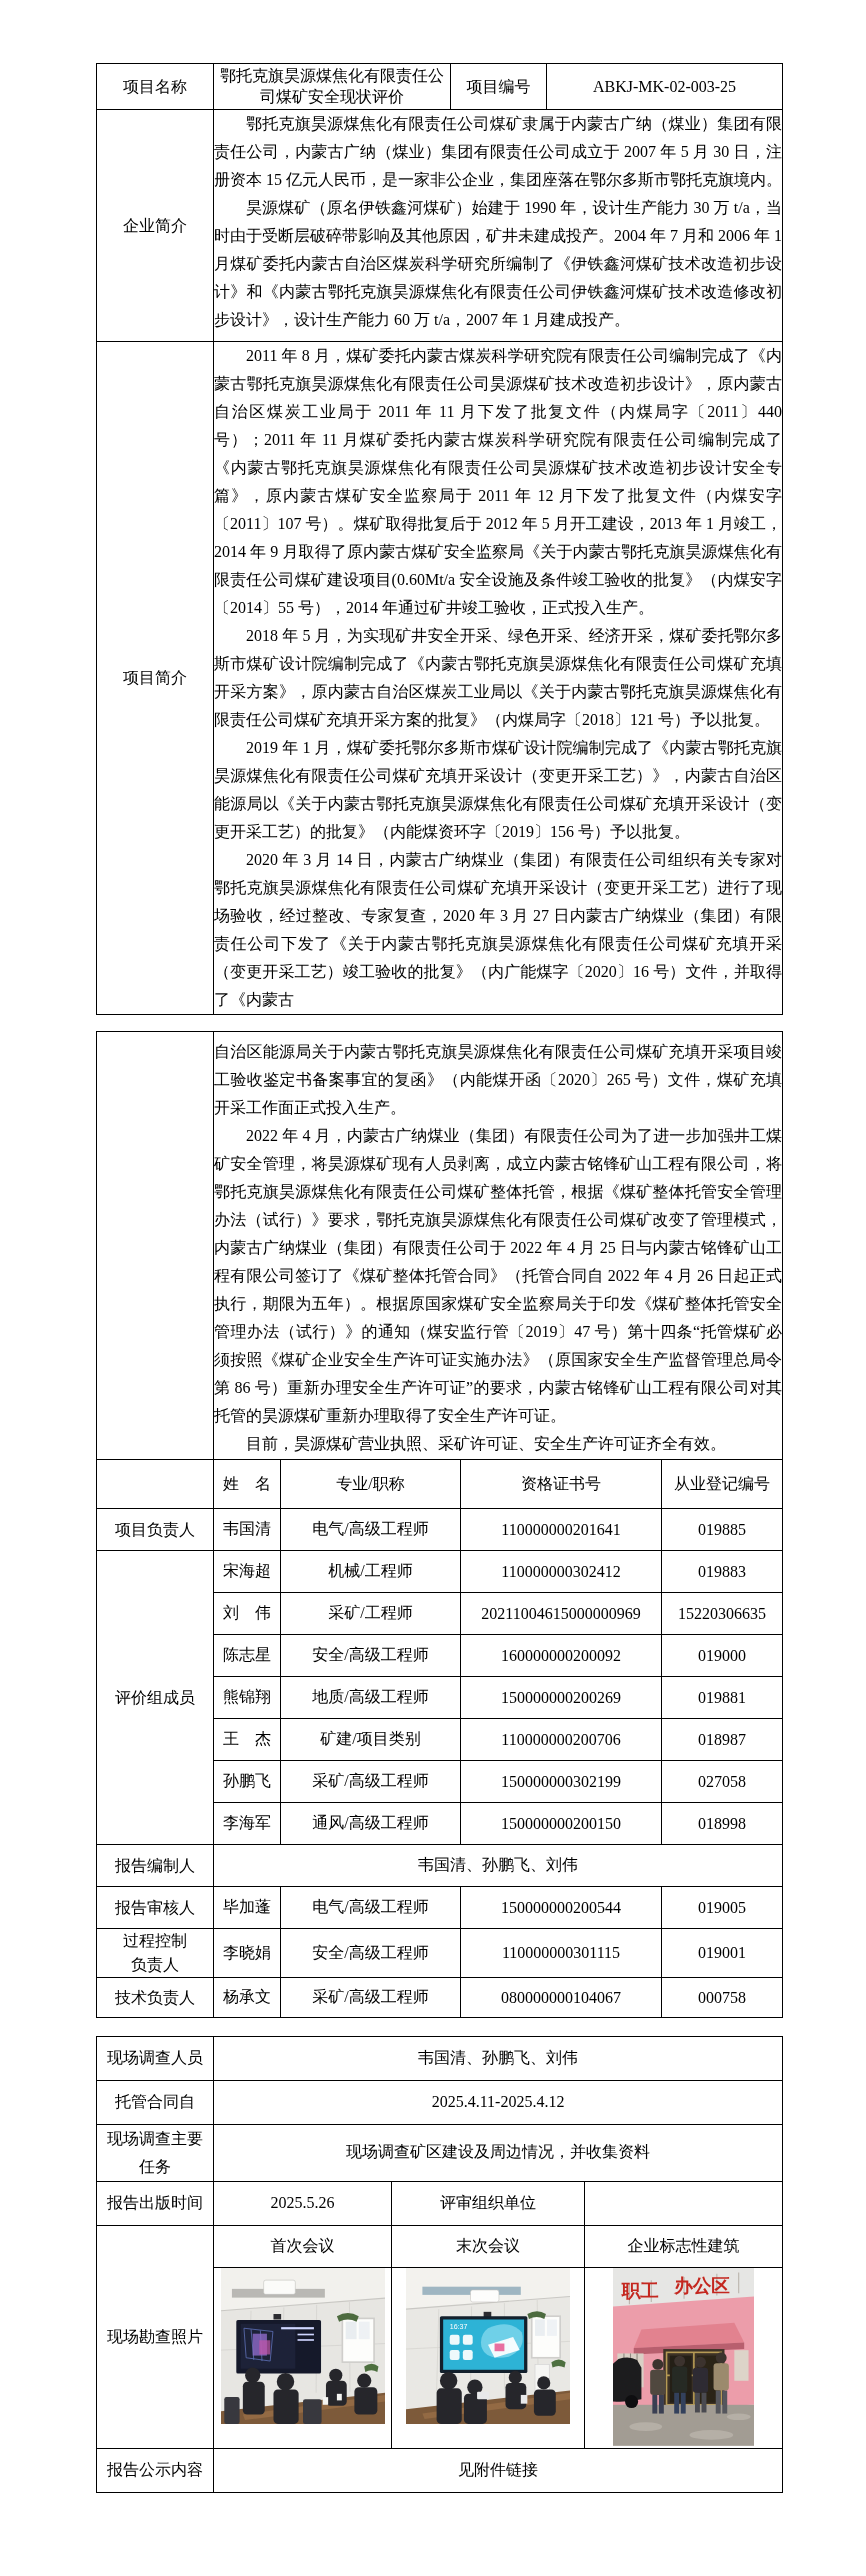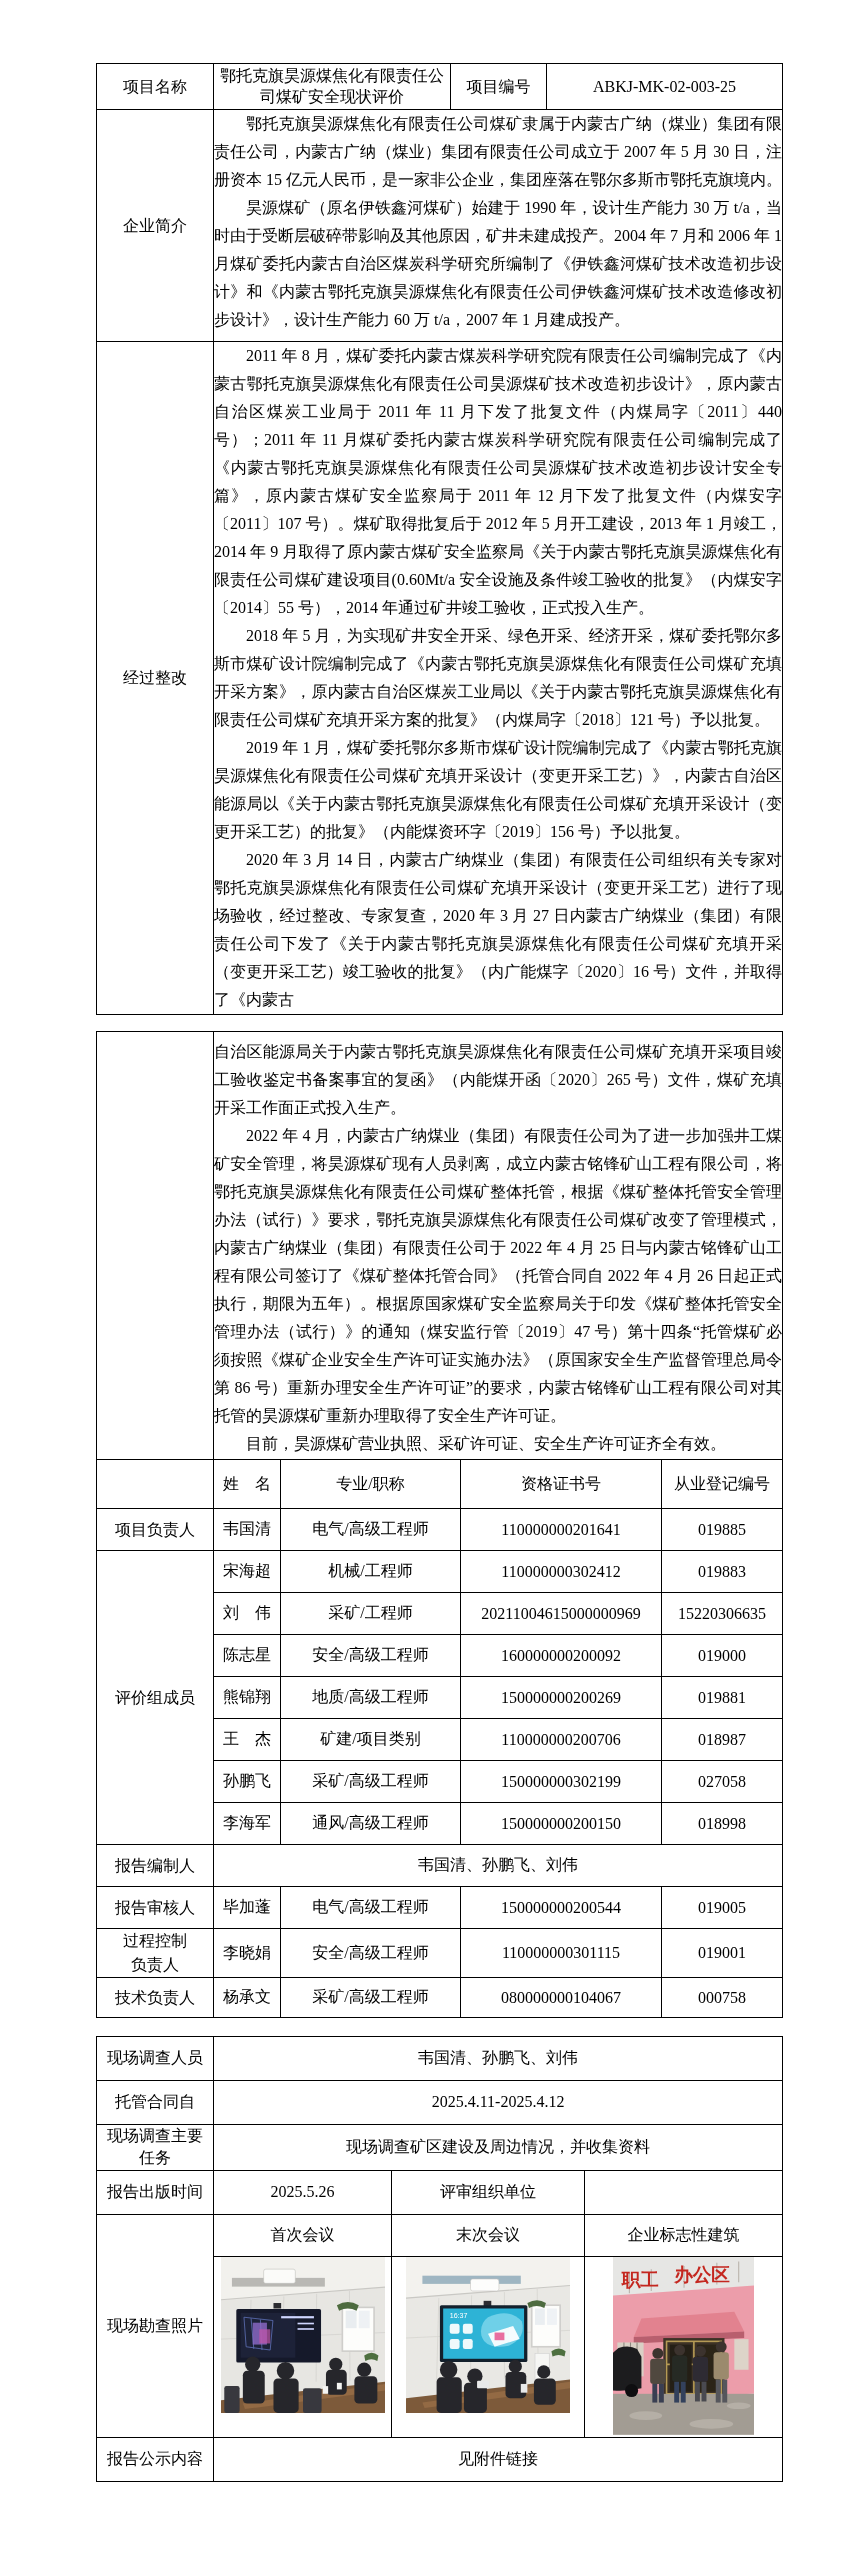--- a/index.html
+++ b/index.html
@@ -54,21 +54,21 @@
       <td class="ctr num">ABKJ-MK-02-003-25</td>
     </tr>
     <tr style="height:232px">
       <td class="lbl">企业简介</td>
       <td class="txt" colspan="3">
         <p>鄂托克旗昊源煤焦化有限责任公司煤矿隶属于内蒙古广纳（煤业）集团有限责任公司，内蒙古广纳（煤业）集团有限责任公司成立于 2007 年 5 月 30 日，注册资本 15 亿元人民币，是一家非公企业，集团座落在鄂尔多斯市鄂托克旗境内。</p>
         <p>昊源煤矿（原名伊铁鑫河煤矿）始建于 1990 年，设计生产能力 30 万 t/a，当时由于受断层破碎带影响及其他原因，矿井未建成投产。2004 年 7 月和 2006 年 1 月煤矿委托内蒙古自治区煤炭科学研究所编制了《伊铁鑫河煤矿技术改造初步设计》和《内蒙古鄂托克旗昊源煤焦化有限责任公司伊铁鑫河煤矿技术改造修改初步设计》，设计生产能力 60 万 t/a，2007 年 1 月建成投产。</p>
       </td>
     </tr>
     <tr style="height:671px">
-      <td class="lbl">经过整改</td>
+      <td class="lbl">项目简介</td>
       <td class="txt" colspan="3">
         <p>2011 年 8 月，煤矿委托内蒙古煤炭科学研究院有限责任公司编制完成了《内蒙古鄂托克旗昊源煤焦化有限责任公司昊源煤矿技术改造初步设计》，原内蒙古自治区煤炭工业局于 2011 年 11 月下发了批复文件（内煤局字〔2011〕440 号）；2011 年 11 月煤矿委托内蒙古煤炭科学研究院有限责任公司编制完成了《内蒙古鄂托克旗昊源煤焦化有限责任公司昊源煤矿技术改造初步设计安全专篇》，原内蒙古煤矿安全监察局于 2011 年 12 月下发了批复文件（内煤安字〔2011〕107 号）。煤矿取得批复后于 2012 年 5 月开工建设，2013 年 1 月竣工，2014 年 9 月取得了原内蒙古煤矿安全监察局《关于内蒙古鄂托克旗昊源煤焦化有限责任公司煤矿建设项目(0.60Mt/a 安全设施及条件竣工验收的批复》（内煤安字〔2014〕55 号），2014 年通过矿井竣工验收，正式投入生产。</p>
         <p>2018 年 5 月，为实现矿井安全开采、绿色开采、经济开采，煤矿委托鄂尔多斯市煤矿设计院编制完成了《内蒙古鄂托克旗昊源煤焦化有限责任公司煤矿充填开采方案》，原内蒙古自治区煤炭工业局以《关于内蒙古鄂托克旗昊源煤焦化有限责任公司煤矿充填开采方案的批复》（内煤局字〔2018〕121 号）予以批复。</p>
         <p>2019 年 1 月，煤矿委托鄂尔多斯市煤矿设计院编制完成了《内蒙古鄂托克旗昊源煤焦化有限责任公司煤矿充填开采设计（变更开采工艺）》，内蒙古自治区能源局以《关于内蒙古鄂托克旗昊源煤焦化有限责任公司煤矿充填开采设计（变更开采工艺）的批复》（内能煤资环字〔2019〕156 号）予以批复。</p>
         <p>2020 年 3 月 14 日，内蒙古广纳煤业（集团）有限责任公司组织有关专家对鄂托克旗昊源煤焦化有限责任公司煤矿充填开采设计（变更开采工艺）进行了现场验收，经过整改、专家复查，2020 年 3 月 27 日内蒙古广纳煤业（集团）有限责任公司下发了《关于内蒙古鄂托克旗昊源煤焦化有限责任公司煤矿充填开采（变更开采工艺）竣工验收的批复》（内广能煤字〔2020〕16 号）文件，并取得了《内蒙古</p>
       </td>
     </tr>
   </tbody>
     </table>
 
@@ -189,21 +189,21 @@
     <tbody>
         <tr style="height:44px">
       <td class="lbl">现场调查人员</td>
       <td class="lft" colspan="3">韦国清、孙鹏飞、刘伟</td>
     </tr>
     <tr style="height:44px">
       <td class="lbl">托管合同自</td>
       <td class="lft num" colspan="3">2025.4.11-2025.4.12</td>
     </tr>
     <tr style="height:46px">
-      <td class="lbl" style="line-height:22px">现场调查主要
+      <td class="lbl" style="line-height:28px">现场调查主要
 任务</td>
       <td class="lft" colspan="3">现场调查矿区建设及周边情况，并收集资料</td>
     </tr>
     <tr style="height:44px">
       <td class="lbl">报告出版时间</td>
       <td class="ctr num">2025.5.26</td>
       <td class="ctr">评审组织单位</td>
       <td class="ctr"></td>
     </tr>
     <tr style="height:42px">

